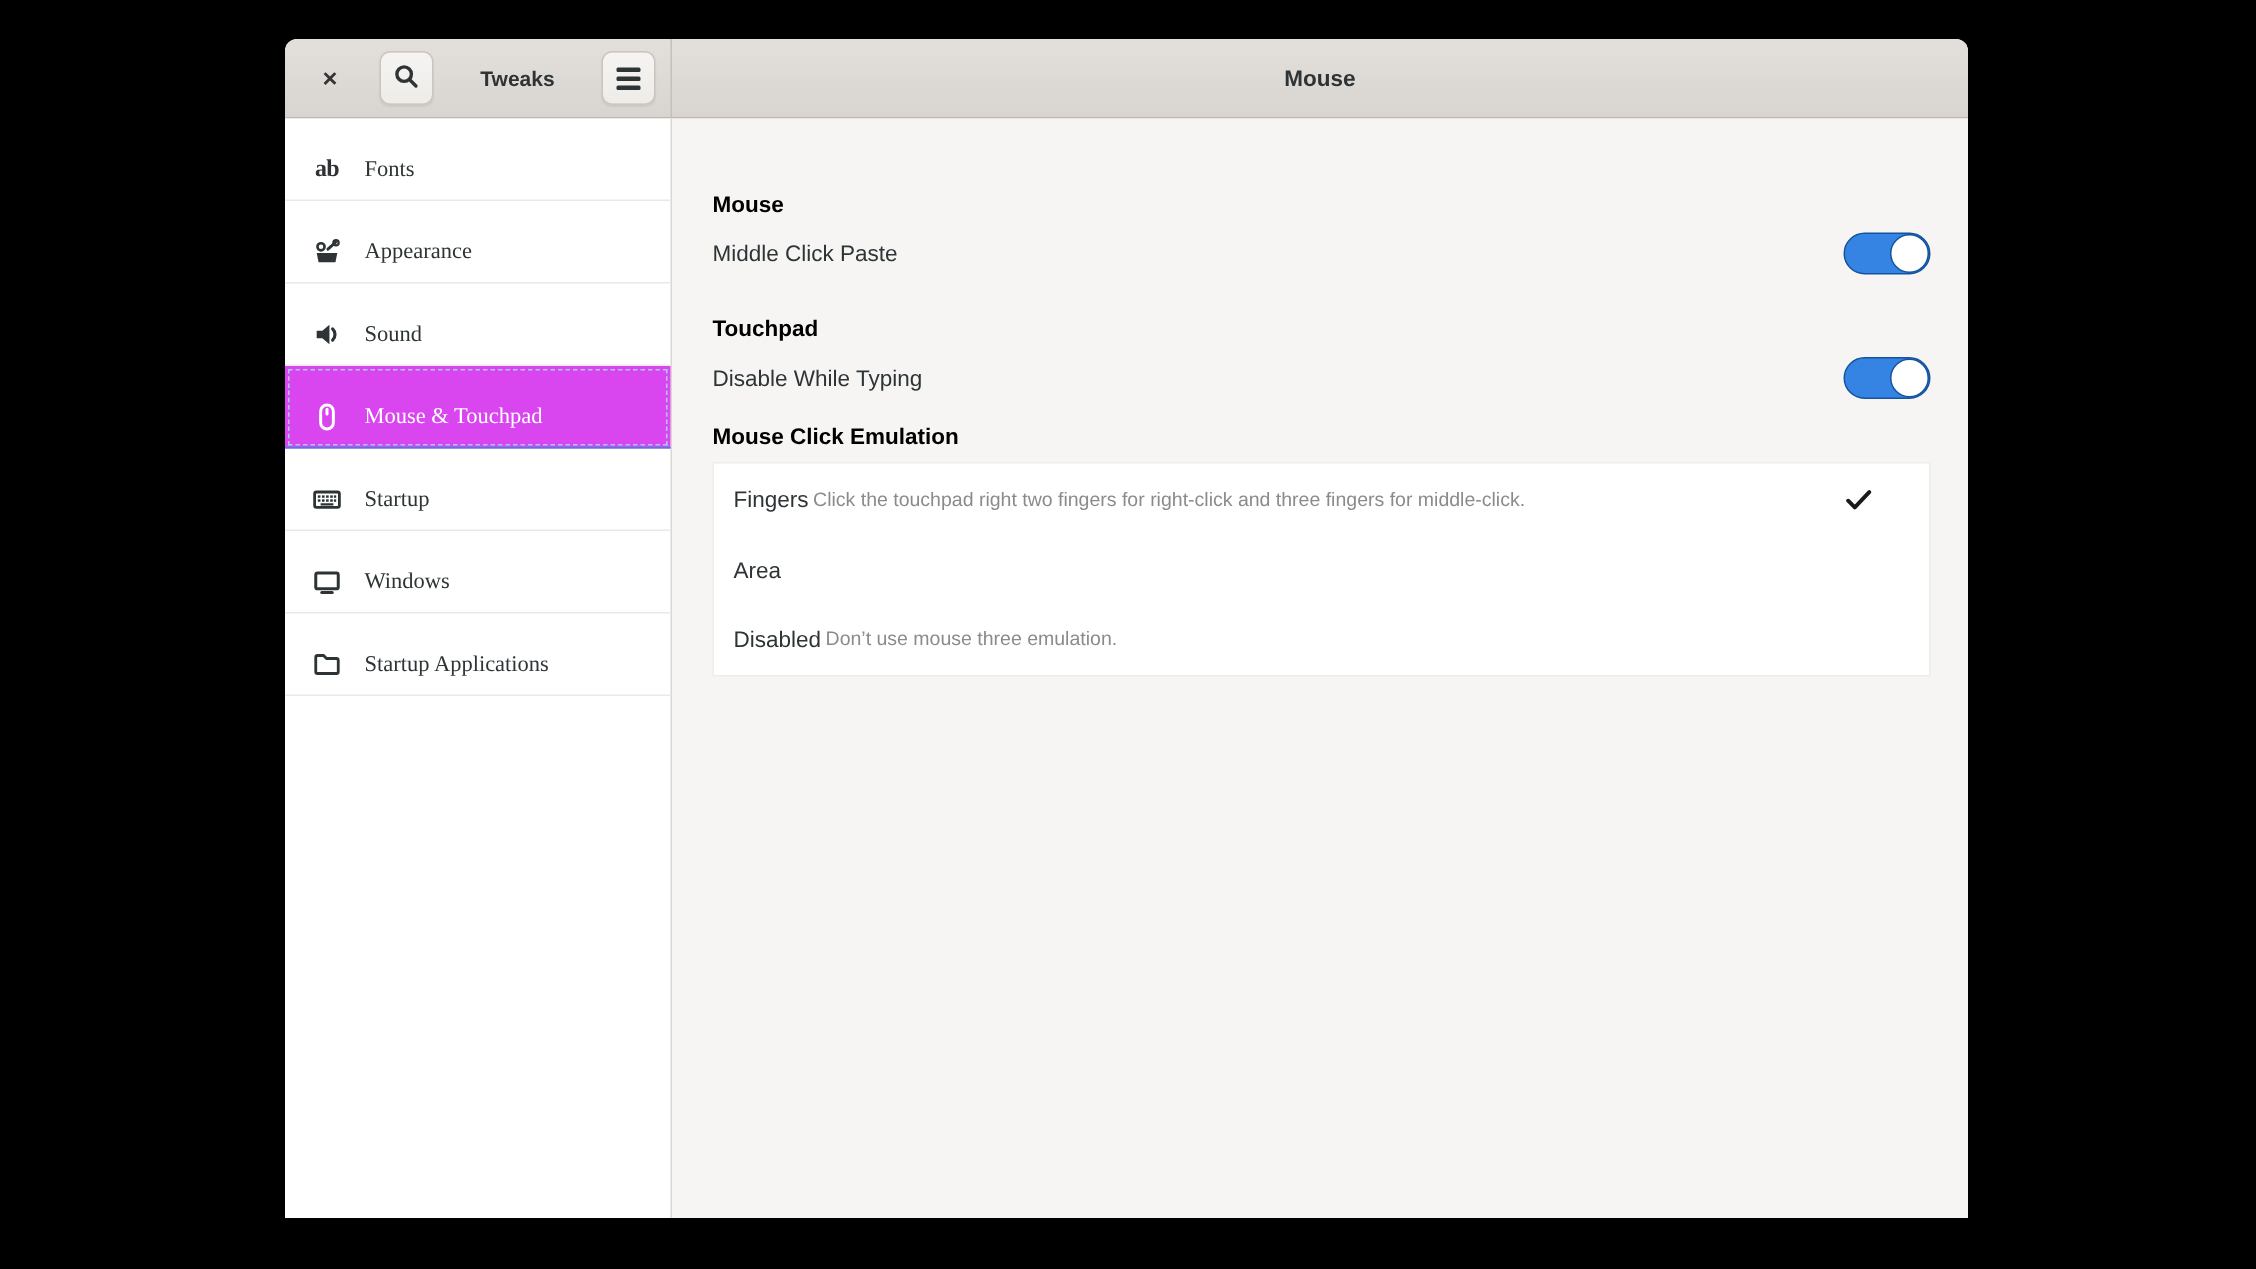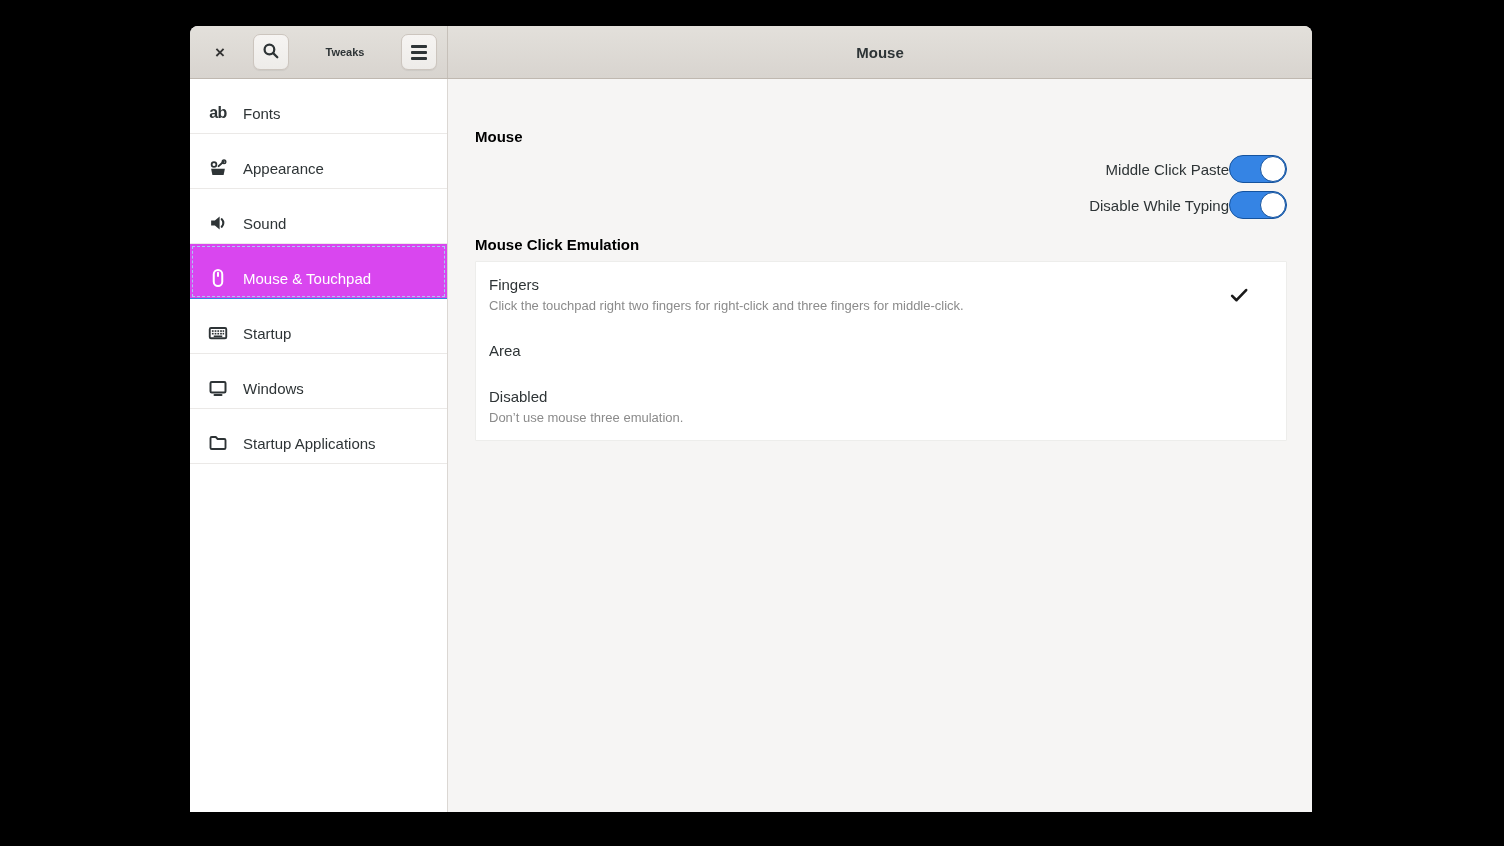--- a/index.html
+++ b/index.html
@@ -31,48 +31,48 @@
     display:flex;align-items:center;justify-content:center;cursor:pointer;
     font-size:17px;font-weight:bold;color:#333;padding:0;line-height:1;
   }
   .hb-btn{
     width:36px;height:36px;border:1px solid #ccc5be;border-radius:7px;
     background:linear-gradient(#f6f4f2,#eeece9);
     display:flex;align-items:center;justify-content:center;cursor:pointer;padding:0;
     box-shadow:0 1px 1px rgba(0,0,0,.06);
   }
   .hb-btn.search{margin-left:20px;}
-  .hb-app-title{flex:1;text-align:center;font-size:11px;font-weight:bold;color:#2e3436;}
+  .hb-app-title{flex:1;text-align:center;font-size:14px;font-weight:bold;color:#2e3436;}
   .burger{display:flex;flex-direction:column;gap:3px;}
   .burger span{display:block;width:16px;height:3px;background:#2e3436;border-radius:1px;}
   
   .window-body{flex:1;display:flex;min-height:0;}
   .sidebar{
     width:258px;flex:0 0 258px;background:#ffffff;border-right:1px solid #dbd7d3;
     box-sizing:border-box;
   }
   .side-item{
     height:55px;display:flex;align-items:center;gap:14px;
     padding:14px 10px 0 17px;box-sizing:border-box;cursor:pointer;
-    border-bottom:1px solid #ebe9e7;color:#2e3436;font-size:15px;
+    border-bottom:1px solid #ebe9e7;color:#2e3436;font-size:15px;font-family:Liberation Serif, serif;
   }
   .side-item .ic{width:22px;height:22px;flex:0 0 22px;display:flex;align-items:center;justify-content:center;}
   .side-item svg{display:block;}
   .ab-glyph{font-weight:800;font-size:16px;letter-spacing:-.5px;color:#2e3436;}
   .side-item.selected{
     background:#d946ef;color:#ffffff;border-bottom-color:#3584e4;
     outline:1px dashed #a9c9f2;outline-offset:-3px;
   }
   
   .content{
     flex:1;background:#f6f5f4;padding:48px 25px 0 27px;box-sizing:border-box;overflow:hidden;
   }
   .sec-heading{font-size:15px;font-weight:bold;color:#000;line-height:20px;margin:0;}
   .setting-row{
-    display:flex;align-items:center;justify-content:flex-end;
+    display:flex;align-items:center;justify-content:space-between;
     height:28px;margin-top:8px;
   }
   .setting-label{font-size:15px;color:#2e3436;}
   .mt-lg{margin-top:27px;}
   .mt-md{margin-top:16px;}
   
   .toggle{
     width:58px;height:28px;border-radius:14px;background:#3584e4;
     border:1px solid #15539e;box-sizing:border-box;position:relative;cursor:pointer;
   }
@@ -81,21 +81,21 @@
     background:#ffffff;border:1px solid #15539e;box-sizing:border-box;
   }
   
   .card{
     margin-top:6px;background:#ffffff;border:1px solid #ededeb;border-radius:1px;
   }
   .card-row{
     padding:13px 18px 14px 13px;display:flex;align-items:center;justify-content:space-between;
     cursor:pointer;
   }
-  .card-row .texts{display:flex;flex-direction:column;gap:3px;}
+  .card-row .texts{display:flex;flex-direction:row;gap:3px;}
   .opt-title{font-size:15px;color:#2e3436;line-height:19px;}
   .opt-desc{font-size:13px;color:#8b8b8b;line-height:17px;}
   .check{width:22px;height:22px;flex:0 0 22px;margin-right:18px;}
 </style>
 </head>
 <body>
 
 <div class="window">
 
   <div class="headerbar">
@@ -212,20 +212,21 @@
     <div class="content">
 
       <h3 class="sec-heading">Mouse</h3>
       <div class="setting-row">
         <span class="setting-label">Middle Click Paste</span>
         <div class="toggle">
           <div class="knob"></div>
         </div>
       </div>
 
+      <h3 class="sec-heading mt-lg">Touchpad</h3>
       <div class="setting-row">
         <span class="setting-label">Disable While Typing</span>
         <div class="toggle">
           <div class="knob"></div>
         </div>
       </div>
 
       <h3 class="sec-heading mt-md">Mouse Click Emulation</h3>
 
       <div class="card">

